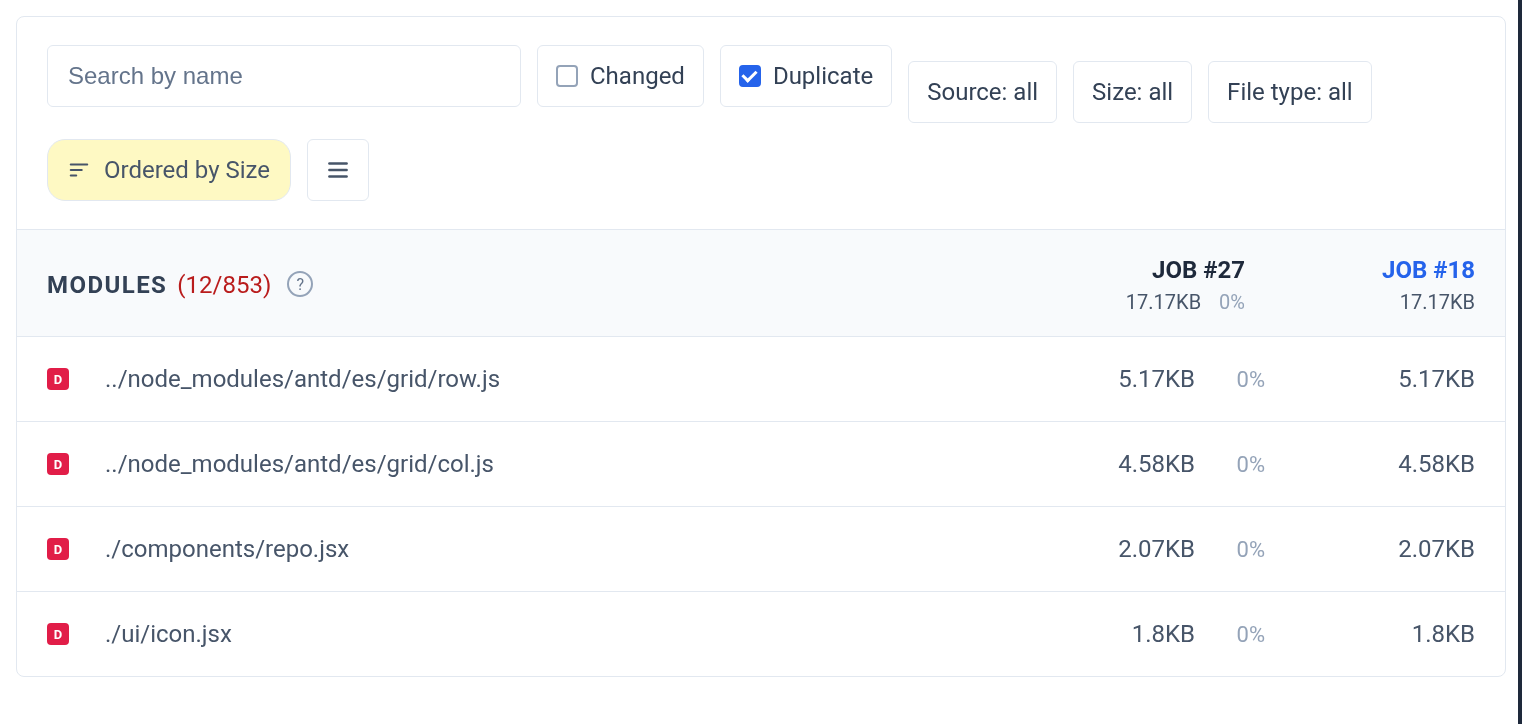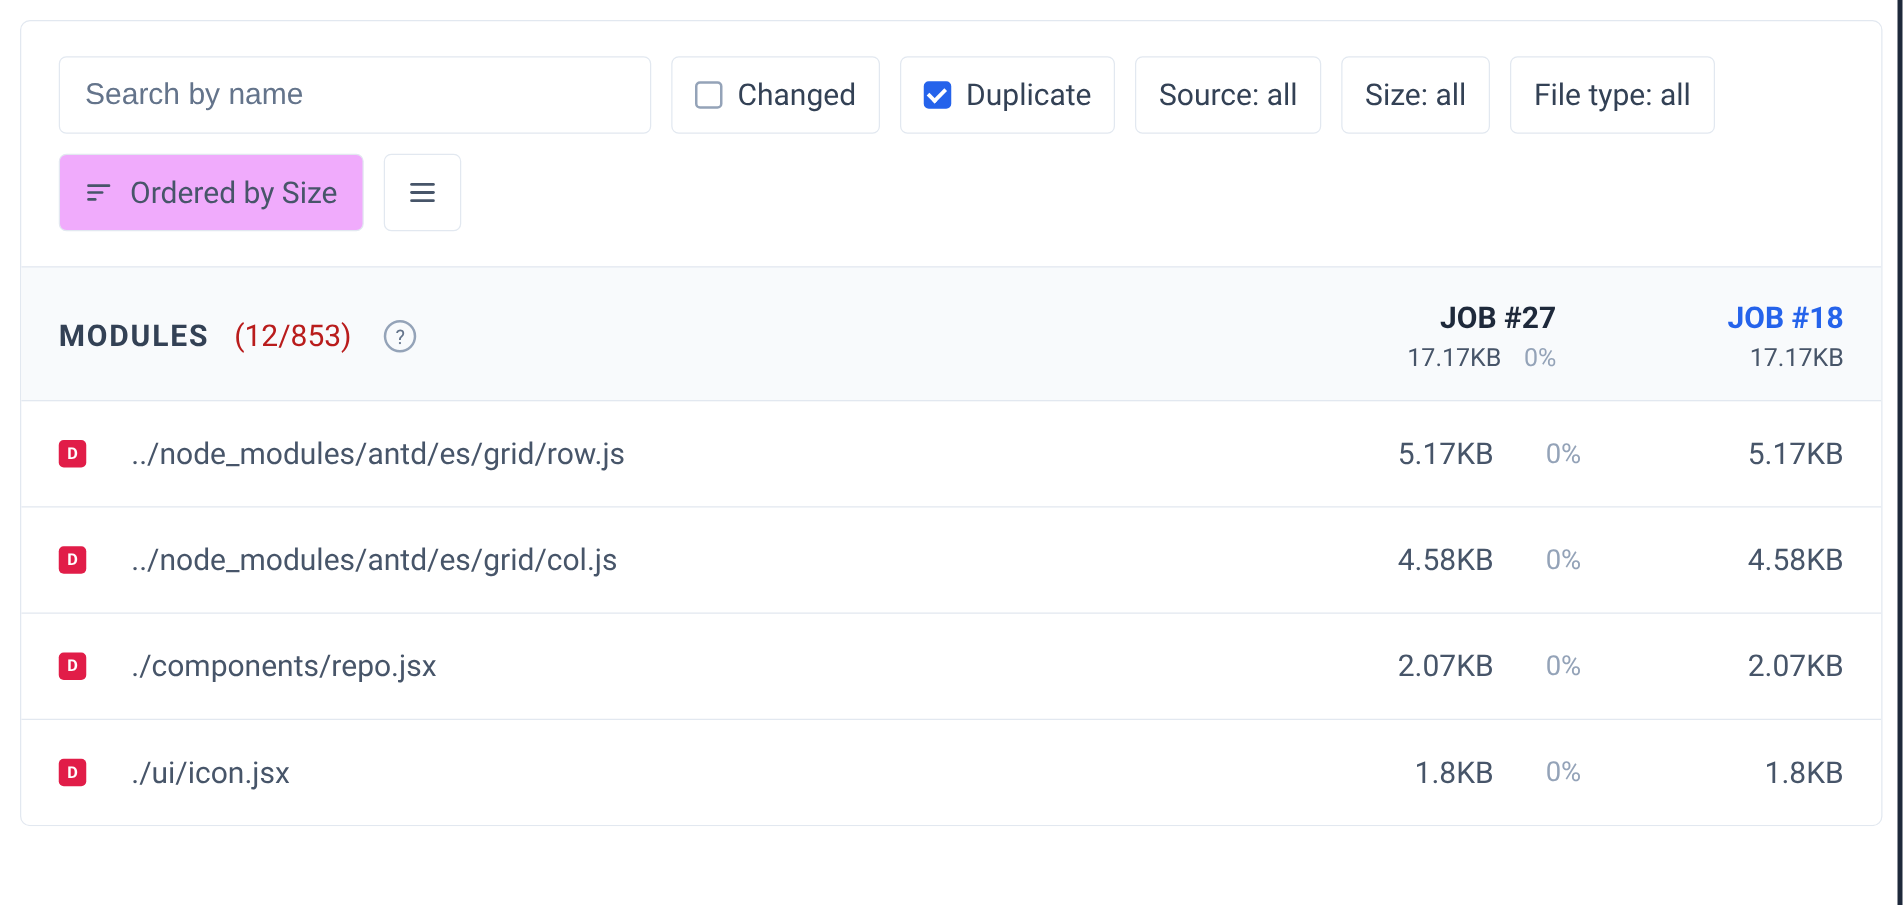--- a/index.html
+++ b/index.html
@@ -45,21 +45,21 @@
     height: 62px;
     padding: 0 18px;
     border: 1px solid #e2e8f0;
     border-radius: 6px;
     font-size: 24px;
     color: #334155;
     background: #fff;
     cursor: pointer;
     gap: 12px;
   }
-  .filter-pill.select { color: #334155; }
+  .filter-pill.select { color: #334155; margin-top: 16px; }
   .checkbox {
     width: 22px;
     height: 22px;
     border: 2px solid #94a3b8;
     border-radius: 4px;
     background: #fff;
     display: inline-flex;
     align-items: center;
     justify-content: center;
     flex-shrink: 0;
@@ -75,24 +75,24 @@
     border: solid #fff;
     border-width: 0 3px 3px 0;
     transform: rotate(45deg) translate(-1px, -1px);
   }
   .sort-pill {
     display: inline-flex;
     align-items: center;
     height: 62px;
     padding: 0 20px;
     border: 1px solid #e2e8f0;
-    border-radius: 6px;
-    font-size: 24px;
-    color: #475569;
-    background: #f0abfc;
+    border-radius: 18px;
+    font-size: 24px;
+    color: #475569;
+    background: #fef9c3;
     cursor: pointer;
     gap: 14px;
   }
   .icon-btn {
     display: inline-flex;
     align-items: center;
     justify-content: center;
     width: 62px;
     height: 62px;
     border: 1px solid #e2e8f0;
@@ -104,22 +104,22 @@
   .header-row {
     display: flex;
     align-items: center;
     padding: 26px 30px 22px 30px;
     border-top: 1px solid #e2e8f0;
     border-bottom: 1px solid #e2e8f0;
     background: #f8fafc;
   }
   .header-left {
     display: flex;
-    align-items: center;
-    gap: 20px;
+    align-items: flex-start;
+    gap: 10px;
     flex: 1;
   }
   .modules-label {
     font-size: 24px;
     font-weight: 700;
     letter-spacing: 0.06em;
     color: #334155;
   }
   .modules-count {
     font-size: 24px;

